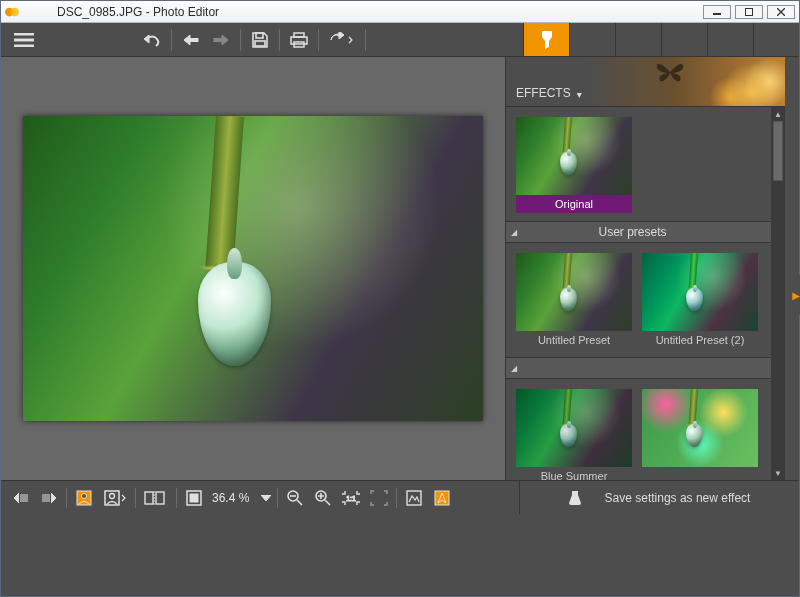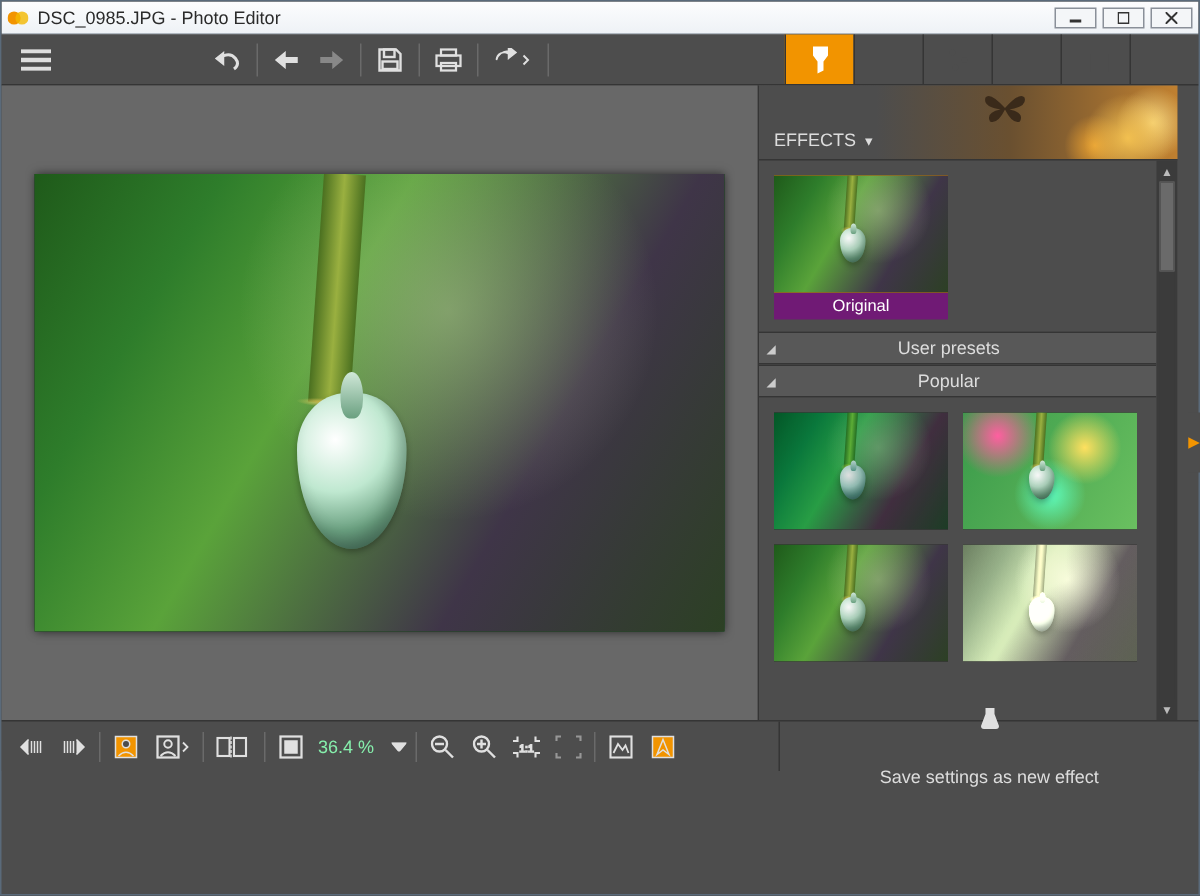--- a/index.html
+++ b/index.html
@@ -1,21 +1,21 @@
 <!DOCTYPE html>
 <html><head>
 <meta charset="utf-8">
 <style>
   * { box-sizing: border-box; margin: 0; padding: 0; }
   body { width: 800px; height: 597px; font-family: "Segoe UI", Arial, sans-serif; font-size: 12px; background: #4d4d4d; overflow: hidden; border: 1px solid #5a6a7a; }
   
   
   .titlebar { height: 22px; background: linear-gradient(#fdfdfe, #eef2f6); display: flex; align-items: center; padding: 0 4px; border-bottom: 1px solid #b0b8c0; }
   .titlebar .app-icon { width: 14px; height: 14px; margin-right: 6px; display: inline-block; }
-  .titlebar .title-text { flex: 1; font-size: 12px; color: #2b2b2b; }
+  .titlebar .title-text { flex: 1; font-size: 12px; color: #2b2b2b; margin-left: 32px; }
   .win-controls { display: flex; gap: 4px; }
   .win-btn { width: 28px; height: 14px; border: 1px solid #8a9099; background: #f4f6f8; font-size: 9px; display: flex; align-items: center; justify-content: center; color: #333; }
   
   
   .toolbar { height: 34px; background: #4d4d4d; border-bottom: 1px solid #353535; display: flex; align-items: center; }
   .toolbar-left { display: flex; align-items: center; height: 100%; flex: 1; }
   .tb-btn { width: 30px; height: 100%; display: flex; align-items: center; justify-content: center; color: #e0e0e0; }
   .tb-btn svg, .tb-strip-item svg, .bb-btn svg { fill: #e0e0e0; stroke: #e0e0e0; }
   .tb-sep { width: 1px; height: 22px; background: #6a6a6a; margin: 0 4px; }
   .toolbar-tabs { display: flex; height: 100%; }
@@ -69,23 +69,23 @@
   .thumb-img .stem { width: 6%; height: 48%; }
   .thumb-img .drop { width: 15%; height: 30%; top: 45%; }
   
   .side-expand-tab { position: absolute; right: 0; top: 275px; width: 8px; height: 40px; background: #4d4d4d; display: flex; align-items: center; justify-content: center; color: #f29400; font-size: 10px; }
   
   
   .bottombar { height: 34px; background: #4d4d4d; border-top: 1px solid #353535; display: flex; }
   .bb-left { display: flex; align-items: center; flex: 1; padding: 0 6px; }
   .bb-btn { width: 28px; height: 100%; display: flex; align-items: center; justify-content: center; color: #e0e0e0; }
   .bb-sep { width: 1px; height: 20px; background: #6a6a6a; margin: 0 3px; }
-  .bb-zoom { color: #86efac; font-size: 12px; margin: 0 4px; min-width: 42px; }
+  .bb-zoom { color: #e5e5e5; font-size: 12px; margin: 0 4px; min-width: 42px; }
   .bb-btn.accent svg rect, .bb-btn.accent svg path { fill: #f29400; }
-  .bb-right { width: 280px; border-left: 1px solid #353535; display: flex; align-items: center; justify-content: center; color: #ddd; font-size: 12px; gap: 24px; flex-direction: column; }
+  .bb-right { width: 280px; border-left: 1px solid #353535; display: flex; align-items: center; justify-content: center; color: #ddd; font-size: 12px; gap: 24px; }
   
   .icon-sq { width:16px; height:16px; }
   
   svg { display: block; }
 </style>
 </head>
 <body>
 
 <div class="titlebar">
   <span class="app-icon">
@@ -244,33 +244,53 @@
                 </div>
               </div>
             <div class="thumb-label">Original</div>
           </div>
         </div>
 
         <div class="section-head">
           <span class="disclosure">◢</span>
           <span class="sh-label">User presets</span>
         </div>
+        <div class="thumb-row">
+          <div class="thumb">
+            <div class="thumb-img">
+                <div class="img-drop">
+                  <div class="stem"></div>
+                  <div class="drop"></div>
+                </div>
+              </div>
+            <div class="thumb-label">Untitled Preset</div>
+          </div>
+          <div class="thumb">
+            <div class="thumb-img">
+                <div class="img-drop variant-preset2">
+                  <div class="stem"></div>
+                  <div class="drop"></div>
+                </div>
+              </div>
+            <div class="thumb-label">Untitled Preset (2)</div>
+          </div>
+        </div>
 
         <div class="section-head">
           <span class="disclosure">◢</span>
-          <span class="sh-label">Popular</span>
         </div>
         <div class="thumb-row">
           <div class="thumb">
             <div class="thumb-img">
                 <div class="img-drop variant-bluesummer">
                   <div class="stem"></div>
                   <div class="drop"></div>
                 </div>
               </div>
+            <div class="thumb-label">Blue Summer</div>
           </div>
           <div class="thumb">
             <div class="thumb-img">
                 <div class="img-drop variant-happiness">
                   <div class="stem"></div>
                   <div class="drop"></div>
                 </div>
               </div>
           </div>
           <div class="thumb">

